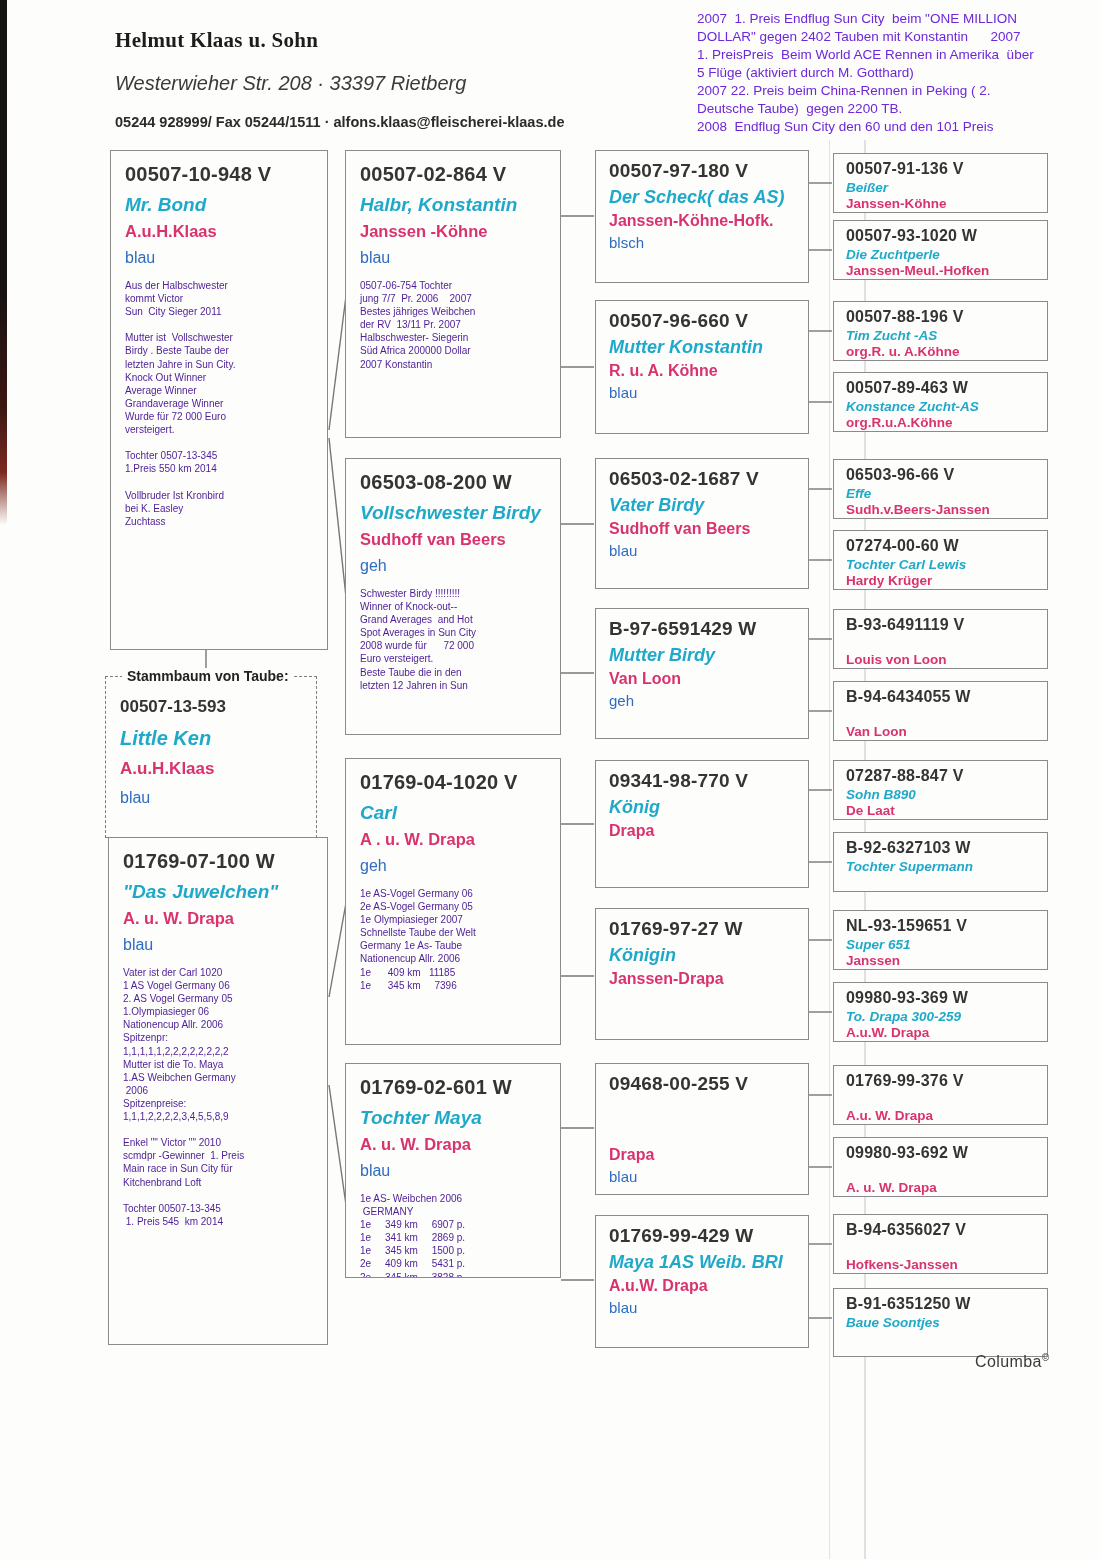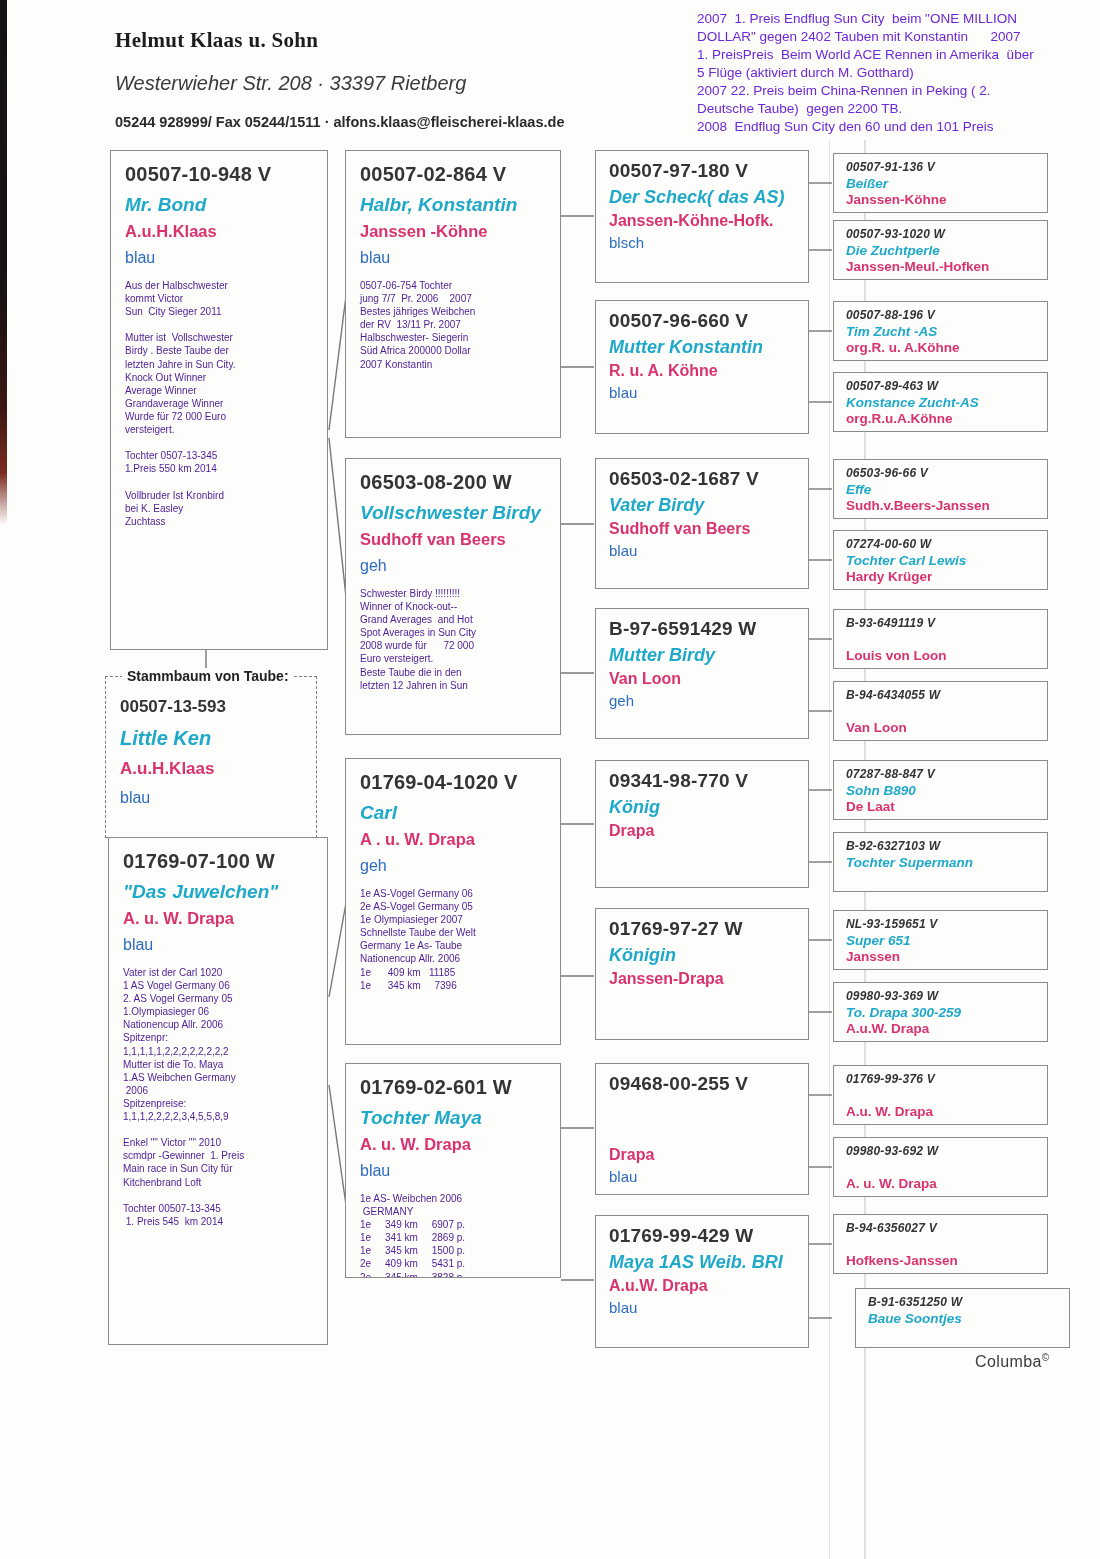--- a/index.html
+++ b/index.html
@@ -37,21 +37,21 @@
 
   .box.small{padding:9px 10px 4px 13px;}
   .box.small .ring{font-size:19px;margin-bottom:5px;}
   .box.small .name{font-size:18px;margin-bottom:4px;}
   .box.small .breeder{font-size:16px;margin-bottom:4px;}
   .box.small .colorline{font-size:15px;margin:0;}
   .box.small .spacer{height:24px;}
   .box.small .spacer.g2{height:46px;}
 
   .box.tiny{padding:6px 8px 2px 12px;}
-  .box.tiny .ring{font-size:12px;margin-bottom:2px;font-style:italic;}
+  .box.tiny .ring{font-size:16px;margin-bottom:2px;}
   .box.tiny .name{font-size:13.5px;margin-bottom:1px;}
   .box.tiny .breeder{font-size:13.5px;margin-bottom:0;}
   .box.tiny .spacer{height:16px;}
 
   
   .subject{position:absolute;left:105px;top:676px;width:212px;height:162px;
     border:1px dashed #7d7d7d;background:#fdfdfc;z-index:2;box-sizing:border-box;padding:16px 10px 4px 14px;}
   .subject .label{position:absolute;top:-9px;left:16px;background:#fdfdfc;padding:0 5px;
     font-size:14px;color:#222;font-weight:600;}
   .subject .ring{font-size:17px;font-weight:bold;color:#343434;margin:4px 0 10px 0;}
@@ -346,21 +346,21 @@
       <div class="box tiny" style="left: 833px; top: 1137px; width: 215px; height: 60px;">
         <div class="ring">09980-93-692 W</div>
         <div class="spacer"></div>
         <div class="breeder">A. u. W. Drapa</div>
       </div>
       <div class="box tiny" style="left: 833px; top: 1214px; width: 215px; height: 60px;">
         <div class="ring">B-94-6356027 V</div>
         <div class="spacer"></div>
         <div class="breeder">Hofkens-Janssen</div>
       </div>
-      <div class="box tiny" style="left: 833px; top: 1288px; width: 215px; height: 60px; margin-left: 22px;">
+      <div class="box tiny" style="left: 833px; top: 1288px; width: 215px; height: 69px;">
         <div class="ring">B-91-6351250 W</div>
         <div class="name">Baue Soontjes</div>
       </div>
     </div>
 
   <div class="brand">
     <span>Columba</span><sup>©</sup>
   </div>
 
 </div>

